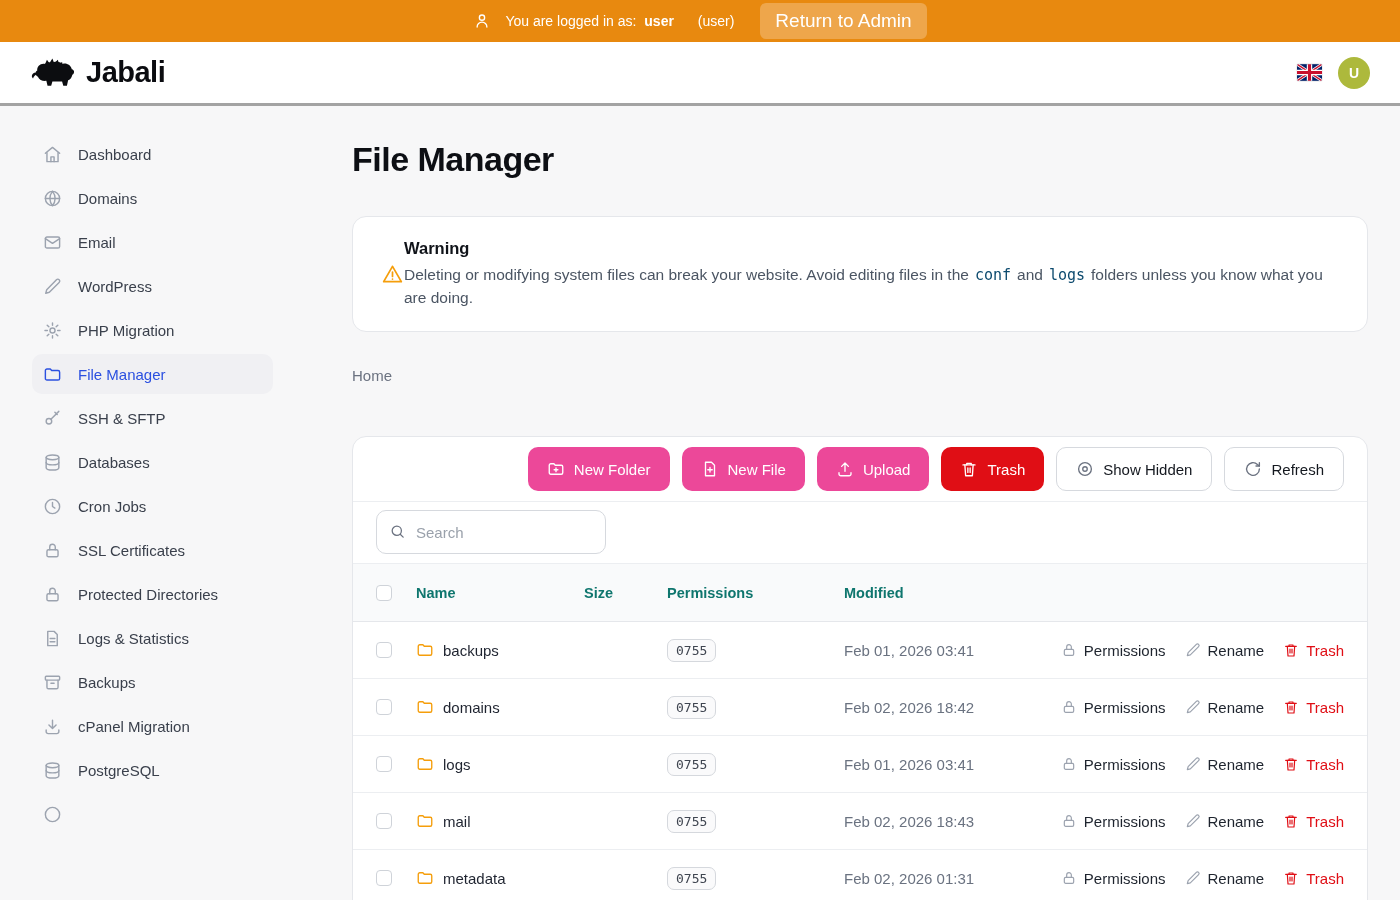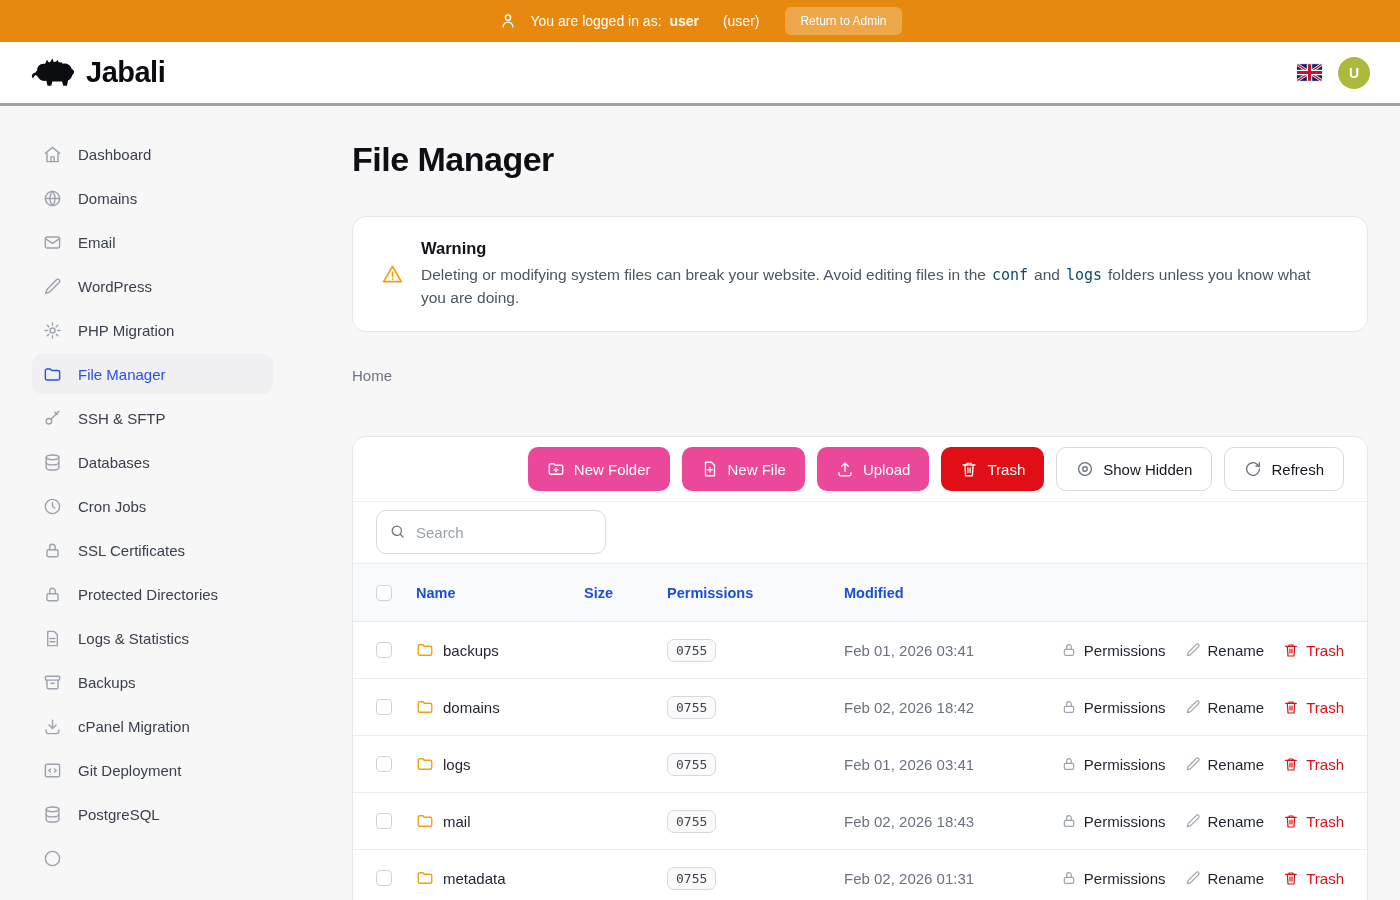--- a/index.html
+++ b/index.html
@@ -6,21 +6,21 @@
   html,body { width:1400px; height:900px; overflow:hidden; }
   body { font-family:"Liberation Sans", sans-serif; background:#F7F7F8; color:#1F2430; }
   svg { display:block; }
   .icon svg { width:100%; height:100%; }
   .icon { display:inline-block; flex:0 0 auto; }
 
   
   .banner { height:42px; background:#E8890F; display:flex; align-items:center; justify-content:center; gap:14px; color:#fff; font-size:14px; }
   .banner .icon { width:18px; height:18px; color:#fff; }
   .banner b { font-weight:bold; }
-  .banner-btn { background:rgba(255,255,255,0.25); border:none; color:#fff; font-size:12px; font-family:inherit; padding:7px 15px; border-radius:6px; cursor:pointer; margin-left:12px; }
+  .banner-btn { background:rgba(255,255,255,0.25); border:none; color:#fff; font-size:19px; font-family:inherit; padding:7px 15px; border-radius:6px; cursor:pointer; margin-left:12px; }
 
   
   .header { height:64px; background:#fff; border-bottom:3px solid #a3a3a3; display:flex; align-items:center; justify-content:space-between; padding:0 30px; }
   .brand { display:flex; align-items:center; gap:10px; cursor:pointer; }
   .brand .icon { width:46px; height:34px; }
   .brand-name { font-size:29px; font-weight:800; color:#0B0C10; letter-spacing:-0.5px; }
   .header-right { display:flex; align-items:center; gap:16px; }
   .flag { width:25px; height:17px; border-radius:2px; overflow:hidden; cursor:pointer; box-shadow:0 0 0 1px rgba(0,0,0,0.06); }
   .avatar { width:32px; height:32px; border-radius:50%; background:#ADB93C; color:#fff; font-size:14px; font-weight:bold; display:flex; align-items:center; justify-content:center; cursor:pointer; }
 
@@ -29,21 +29,21 @@
   .sidebar { width:305px; flex:0 0 305px; padding:28px 32px 0; overflow:hidden; }
   .side-item { height:40px; margin-bottom:4px; border-radius:10px; display:flex; align-items:center; gap:16px; padding:0 11px; font-size:15px; color:#3A404C; cursor:pointer; }
   .side-item .icon { width:19px; height:19px; color:#9CA3AF; }
   .side-item.active { background:#F0F0F3; color:#2B50E0; font-weight:500; }
   .side-item.active .icon { color:#2B50E0; }
 
   .main { flex:1; padding:34px 32px 0 47px; overflow:hidden; }
   .page-title { font-size:34px; font-weight:800; color:#0D0F14; letter-spacing:-0.5px; margin-bottom:37px; }
 
   
-  .warning-card { background:#fff; border:1px solid #E5E7EB; border-radius:14px; padding:22px 28px; display:flex; align-items:center; gap:17px; margin-bottom:35px; }
+  .warning-card { background:#fff; border:1px solid #E5E7EB; border-radius:14px; padding:22px 28px; display:flex; align-items:center; margin-bottom:35px; }
   .warning-card .icon { width:23px; height:23px; color:#F59E0B; }
   .warning-title { font-size:16.5px; font-weight:bold; color:#101319; margin-bottom:6px; }
   .warning-text { font-size:15.5px; color:#4B5563; line-height:1.45; max-width:960px; }
   .warning-text code { font-family:"DejaVu Sans Mono", monospace; font-size:15px; color:#0c4a6e; margin:0 6px; }
 
   .breadcrumb { font-size:15px; color:#6B7280; margin-bottom:52px; cursor:pointer; width:max-content; }
 
   
   .panel { background:#fff; border:1px solid #E5E7EB; border-radius:14px; min-height:560px; overflow:hidden; }
   .toolbar-row { display:flex; justify-content:flex-end; align-items:center; gap:12px; padding:10px 23px; border-bottom:1px solid #ECEEF1; }
@@ -54,21 +54,21 @@
   .btn-ghost { background:#fff; border:1px solid #D6D9DE; color:#14181F; }
   .btn-ghost .icon { color:#6B7280; }
 
   .search-row { display:flex; justify-content:flex-start; padding:8px 23px 9px; border-bottom:1px solid #ECEEF1; }
   .search-box { position:relative; width:230px; }
   .search-box .icon { position:absolute; left:13px; top:13px; width:17px; height:17px; color:#6B7280; }
   .search-box input { width:100%; height:44px; border:1px solid #D6D9DE; border-radius:10px; padding:0 12px 0 39px; font-size:15px; font-family:inherit; color:#1F2430; outline:none; background:#fff; }
   .search-box input::placeholder { color:#9AA1AB; }
 
   .grid { display:grid; grid-template-columns:40px 168px 83px 177px 1fr auto; align-items:center; padding:0 23px; }
-  .thead { height:58px; background:#F9FAFB; border-bottom:1px solid #E5E7EB; font-size:14.5px; font-weight:bold; color:#1d4ed8; }
+  .thead { height:58px; background:#F9FAFB; border-bottom:1px solid #E5E7EB; font-size:14.5px; font-weight:bold; color:#0f766e; }
   .trow { height:57px; border-bottom:1px solid #ECEEF1; background:#fff; }
 
   .checkbox { width:16px; height:16px; border:1.4px solid #CFD3D9; border-radius:4px; background:#fff; display:inline-block; cursor:pointer; }
   .cell-name { display:flex; align-items:center; gap:9px; }
   .cell-name .icon { width:18px; height:18px; color:#F59E0B; }
   .fname { font-size:15px; color:#1F2430; cursor:pointer; }
   .cell-size { font-size:15px; color:#6A7280; }
   .badge { display:inline-block; font-family:"DejaVu Sans Mono", monospace; font-size:13px; color:#3F4550; background:#FAFAFB; border:1px solid #D5D8DD; border-radius:7px; padding:3px 8px; }
   .cell-mod { font-size:15px; color:#6A7280; }
   .actions { display:flex; align-items:center; gap:19px; justify-self:end; }
@@ -249,29 +249,20 @@
           <svg viewBox="0 0 24 24" fill="none" stroke="currentColor" stroke-width="1.8" stroke-linecap="round" stroke-linejoin="round">
             <path d="M12 4v10m-4.5-4L12 14.5 16.5 10"></path>
             <path d="M4 16.5v2A2.5 2.5 0 0 0 6.5 21h11a2.5 2.5 0 0 0 2.5-2.5v-2"></path>
           </svg>
         </span>
       <span class="side-label">cPanel Migration</span>
     </div>
       <div class="side-item">
       <span class="icon">
           <svg viewBox="0 0 24 24" fill="none" stroke="currentColor" stroke-width="1.8" stroke-linecap="round" stroke-linejoin="round">
-            <rect x="3" y="4" width="18" height="16" rx="2"></rect>
-            <path d="m9.5 10-2.2 2 2.2 2M14.5 10l2.2 2-2.2 2"></path>
-          </svg>
-        </span>
-      <span class="side-label">Git Deployment</span>
-    </div>
-      <div class="side-item">
-      <span class="icon">
-          <svg viewBox="0 0 24 24" fill="none" stroke="currentColor" stroke-width="1.8" stroke-linecap="round" stroke-linejoin="round">
             <ellipse cx="12" cy="5.5" rx="8" ry="3"></ellipse>
             <path d="M4 5.5v6.5c0 1.7 3.6 3 8 3s8-1.3 8-3V5.5"></path>
             <path d="M4 12v6.5c0 1.7 3.6 3 8 3s8-1.3 8-3V12"></path>
           </svg>
         </span>
       <span class="side-label">PostgreSQL</span>
     </div>
       <div class="side-item">
       <span class="icon">
           <svg viewBox="0 0 24 24" fill="none" stroke="currentColor" stroke-width="1.8" stroke-linecap="round" stroke-linejoin="round">

